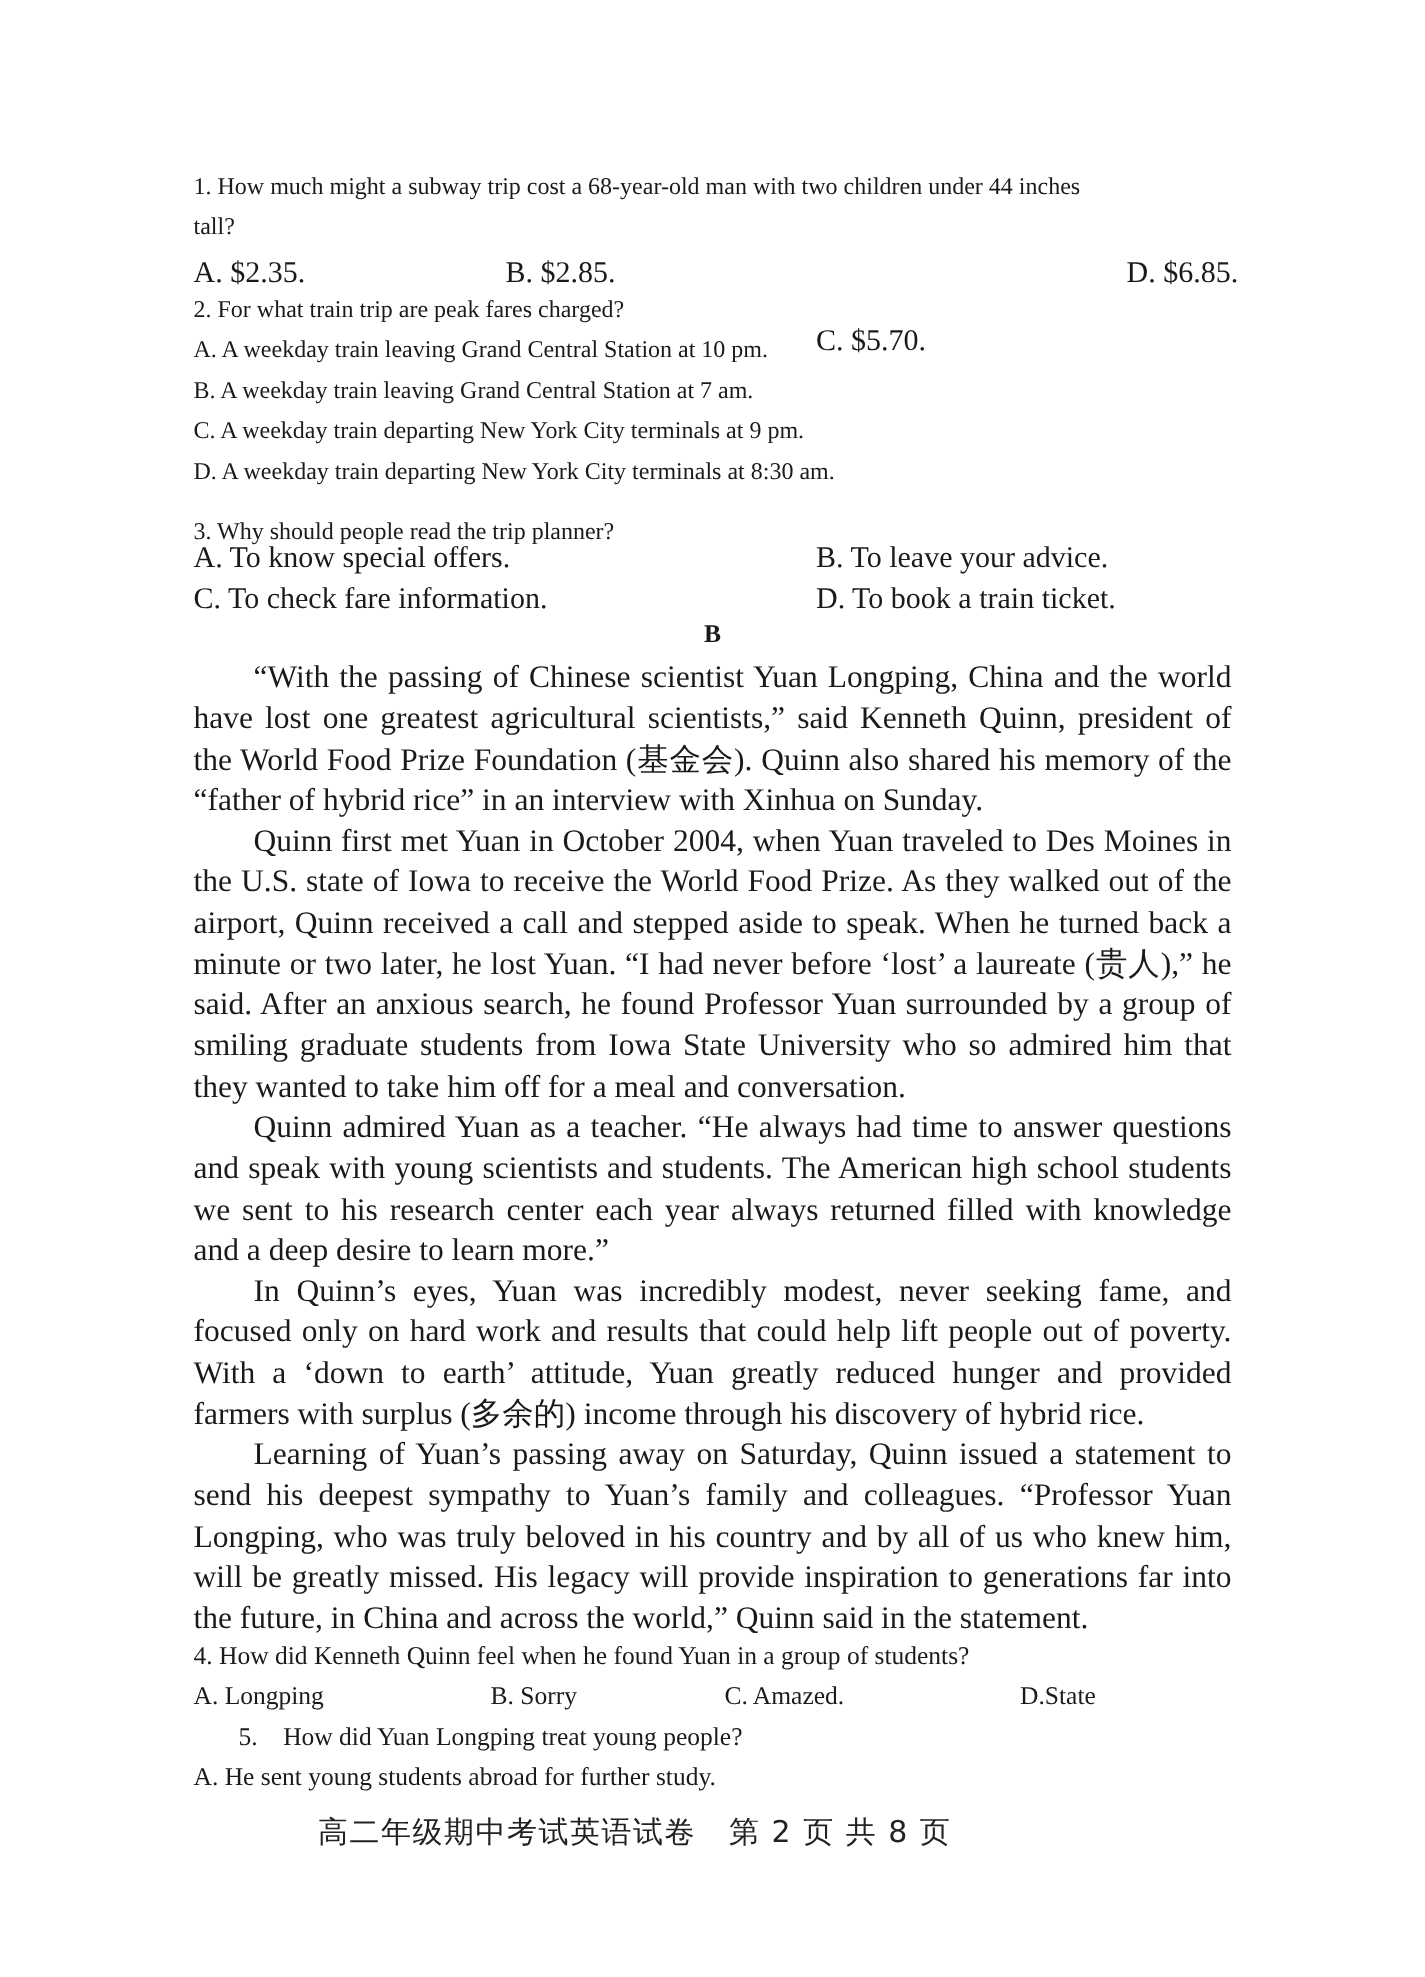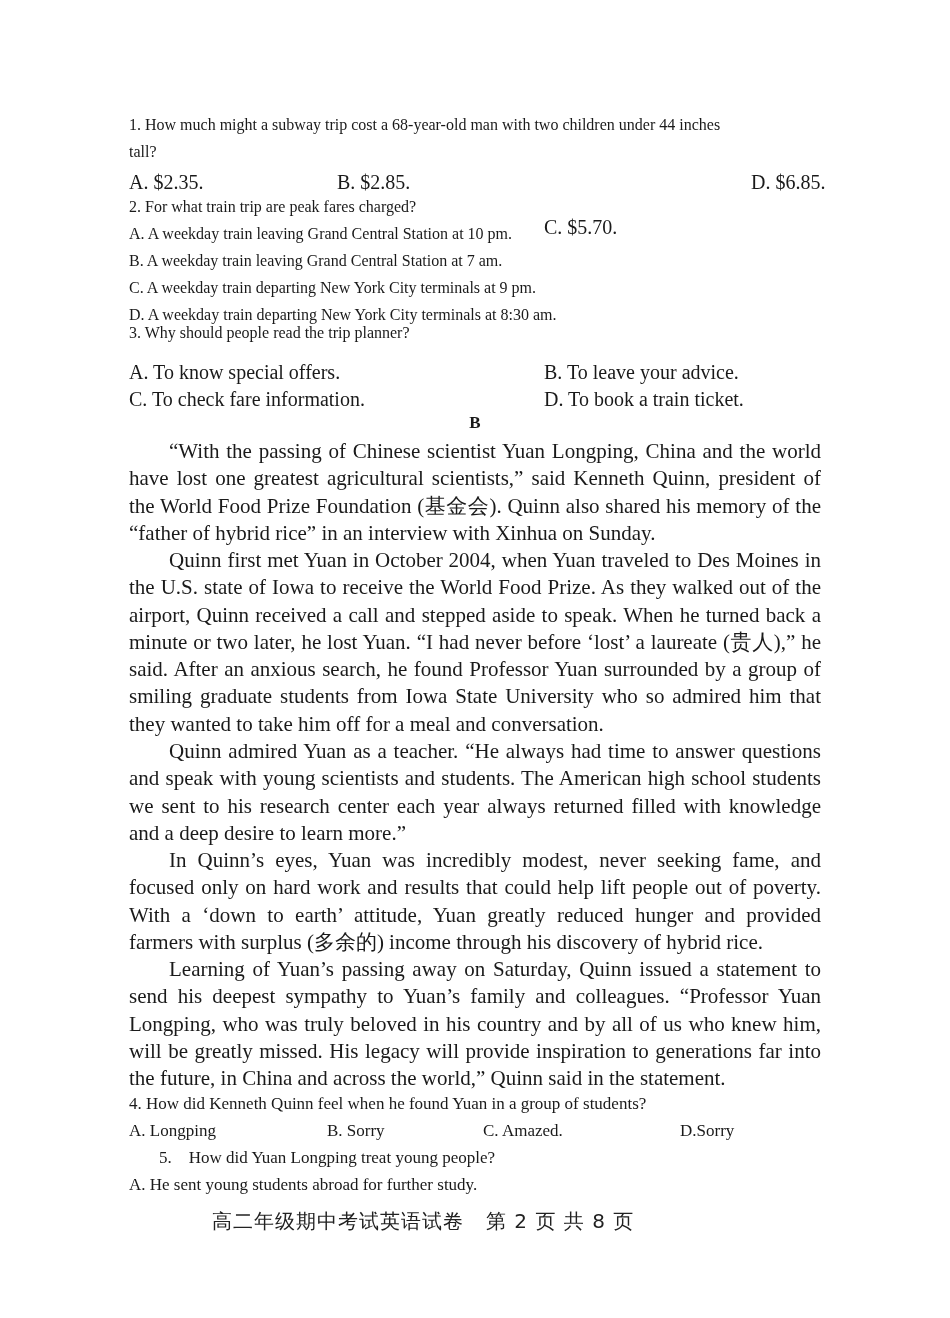--- a/index.html
+++ b/index.html
@@ -29,39 +29,39 @@
   <div class="opt4" style="left:337px; top:171px;">B. $2.85.</div>
   <div class="opt4" style="left:544px; top:171px;margin-top:45px;">C. $5.70.</div>
   <div class="opt4" style="left:751px; top:171px;">D. $6.85.</div>
 
   <div class="line q" style="left:129px; top:198px;">2. For what train trip are peak fares charged?</div>
   <div class="line q" style="left:129px; top:225px;">A. A weekday train leaving Grand Central Station at 10 pm.</div>
   <div class="line q" style="left:129px; top:252px;">B. A weekday train leaving Grand Central Station at 7 am.</div>
   <div class="line q" style="left:129px; top:279px;">C. A weekday train departing New York City terminals at 9 pm.</div>
   <div class="line q" style="left:129px; top:306px;">D. A weekday train departing New York City terminals at 8:30 am.</div>
 
-  <div class="line q" style="left:129px; top:324px;text-align:right;">3. Why should people read the trip planner?</div>
+  <div class="line q" style="left:129px; top:346px;text-align:right;">3. Why should people read the trip planner?</div>
   <div class="opt4" style="left:129px; top:361px;">A. To know special offers.</div>
   <div class="opt4" style="left:544px; top:361px;">B. To leave your advice.</div>
   <div class="opt4" style="left:129px; top:388px;">C. To check fare information.</div>
   <div class="opt4" style="left:544px; top:388px;">D. To book a train ticket.</div>
 
   <div class="heading" style="top:413px;">B</div>
 
   <div class="para" style="top:438px;"><span class="indent"></span><span>“With the passing of Chinese scientist Yuan Longping, China and the world have lost one greatest agricultural scientists,” said Kenneth Quinn, president of the World Food Prize Foundation (基金会). Quinn also shared his memory of the “father of hybrid rice” in an interview with Xinhua on Sunday.</span></div>
   <div class="para" style="top:547px;"><span class="indent"></span><span>Quinn first met Yuan in October 2004, when Yuan traveled to Des Moines in the U.S. state of Iowa to receive the World Food Prize. As they walked out of the airport, Quinn received a call and stepped aside to speak. When he turned back a minute or two later, he lost Yuan. “I had never before ‘lost’ a laureate (贵人),” he said. After an anxious search, he found Professor Yuan surrounded by a group of smiling graduate students from Iowa State University who so admired him that they wanted to take him off for a meal and conversation.</span></div>
   <div class="para" style="top:738px;"><span class="indent"></span><span>Quinn admired Yuan as a teacher. “He always had time to answer questions and speak with young scientists and students. The American high school students we sent to his research center each year always returned filled with knowledge and a deep desire to learn more.”</span></div>
   <div class="para" style="top:847px;"><span class="indent"></span><span>In Quinn’s eyes, Yuan was incredibly modest, never seeking fame, and focused only on hard work and results that could help lift people out of poverty. With a ‘down to earth’ attitude, Yuan greatly reduced hunger and provided farmers with surplus (多余的) income through his discovery of hybrid rice.</span></div>
   <div class="para" style="top:956px;"><span class="indent"></span><span>Learning of Yuan’s passing away on Saturday, Quinn issued a statement to send his deepest sympathy to Yuan’s family and colleagues. “Professor Yuan Longping, who was truly beloved in his country and by all of us who knew him, will be greatly missed. His legacy will provide inspiration to generations far into the future, in China and across the world,” Quinn said in the statement.</span></div>
 
   <div class="q2" style="left:129px; top:1094px;">4.  How did Kenneth Quinn feel when he found Yuan in a group of students?</div>
   <div class="q2" style="left:129px; top:1121px;">A. Longping</div>
   <div class="q2" style="left:327px; top:1121px;">B. Sorry</div>
   <div class="q2" style="left:483px; top:1121px;text-align:center;">C. Amazed.</div>
-  <div class="q2" style="left:680px; top:1121px;">D.Sorry</div>
+  <div class="q2" style="left:680px; top:1121px;">D.State</div>
 
   <div class="q2" style="left:129px; top:1148px; white-space:pre;margin-left:30px;">5.    How did Yuan Longping treat young people?</div>
   <div class="q2" style="left:129px; top:1175px;">A. He sent young students abroad for further study.</div>
 
   <div class="footer">
     <span>高二年级期中考试英语试卷</span><span class="gap"></span><span>第 2 页 共 8 页</span>
   </div>
 
 </div>
 

